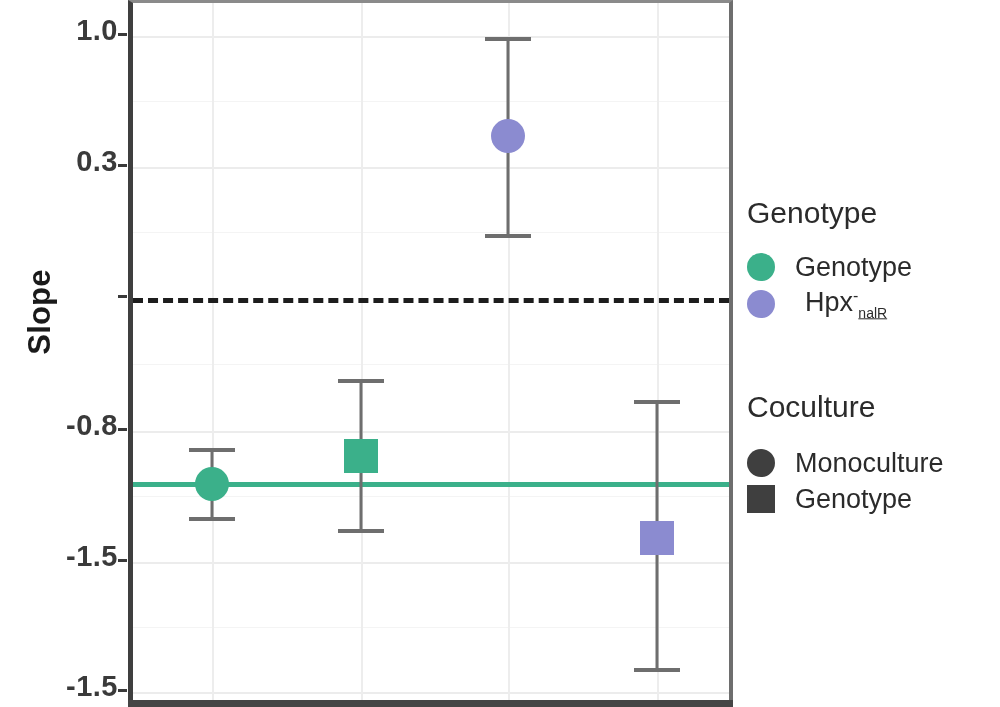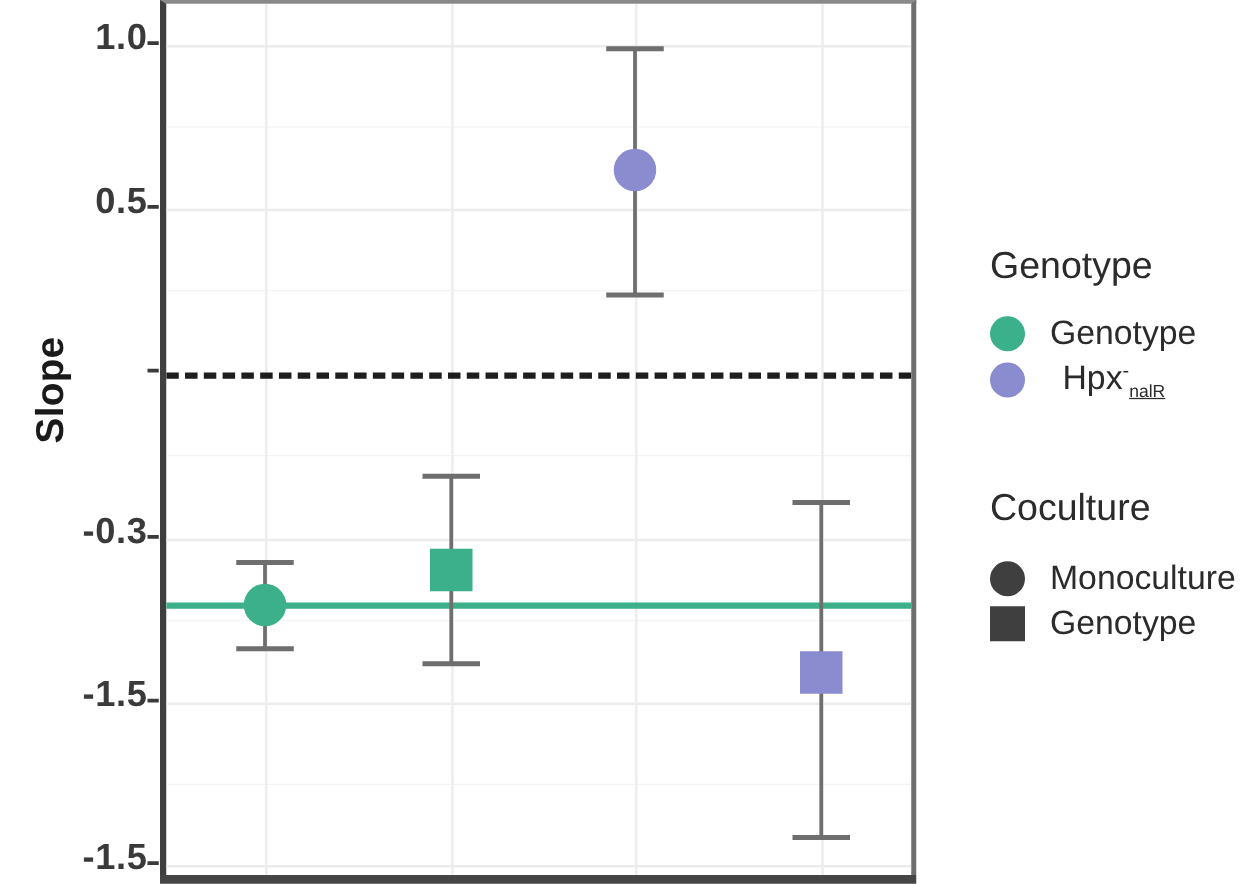--- a/index.html
+++ b/index.html
@@ -64,21 +64,21 @@
 
   .pt-circle{position:absolute;width:34px;height:34px;border-radius:50%;transform:translate(-50%,-50%);}
   .pt-square{position:absolute;width:34px;height:34px;transform:translate(-50%,-50%);}
 
   
   #bottombar{
     position:absolute;left:128px;top:700px;width:605px;height:7px;background:#454545;
   }
 
   
-  #legend{position:absolute;left:760px;top:0;width:240px;height:539px;}
+  #legend{position:absolute;left:715px;top:0;width:240px;height:539px;}
   .lg-title{
     position:absolute;left:32px;
     font-size:30px; color:#2b2b2b; font-weight:400; white-space:nowrap;
   }
   .lg-row{position:absolute;left:32px;height:34px;white-space:nowrap;}
   .lg-key{
     position:absolute;left:0;top:50%;transform:translateY(-50%);
     width:28px;height:28px;
   }
   .lg-key.circle{border-radius:50%;}
@@ -93,24 +93,24 @@
 </head>
 <body>
 
 <div id="stage">
 
   <div class="ylab">Slope</div>
 
   <div class="ytickwrap">
     <div class="ytick" style="top:14px;">1.0</div>
     <div class="tickmark" style="top:33px;"></div>
-    <div class="ytick" style="top:145px;">0.5</div>
+    <div class="ytick" style="top:145px;">0.3</div>
     <div class="tickmark" style="top:164px;"></div>
     <div class="tickmark" style="top:295px;"></div>
-    <div class="ytick" style="top:409px;">-0.3</div>
+    <div class="ytick" style="top:409px;">-0.8</div>
     <div class="tickmark" style="top:428px;"></div>
     <div class="ytick" style="top:540px;">-1.5</div>
     <div class="tickmark" style="top:559px;"></div>
     <div class="ytick" style="top:670px;">-1.5</div>
     <div class="tickmark" style="top:689px;"></div>
   </div>
 
   <div id="panel">
     <div id="plotinner">
 

